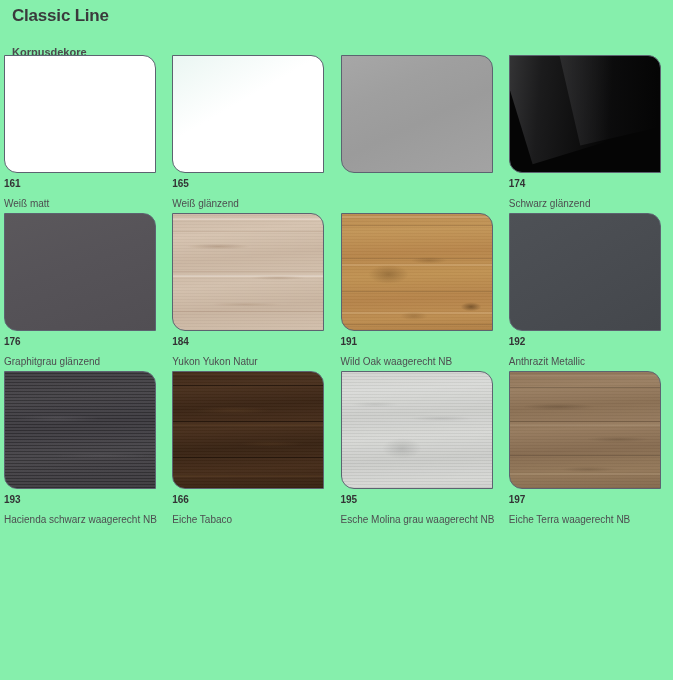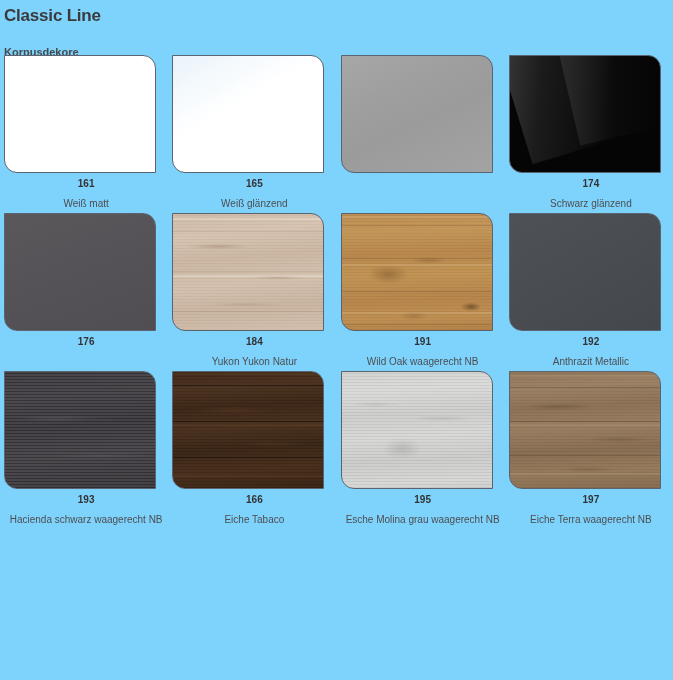--- a/index.html
+++ b/index.html
@@ -9,21 +9,22 @@
     height: 680px;
     background: #ffffff;
     font-family: "Liberation Sans", sans-serif;
     overflow: hidden;
   }
 
   #page {
     position: relative;
     width: 673px;
     height: 680px;
-    background: #7dd3fc;
+    background: #86efac;
+    padding-left: 8px;
   }
 
   
   .header { padding: 6px 0 0 4px; }
 
   .page-title {
     font-size: 17px;
     font-weight: bold;
     color: #3a3a3c;
     letter-spacing: -0.2px;
@@ -46,21 +47,20 @@
     width: 673px;
     display: flex;
     flex-wrap: wrap;
   }
 
   .swatch-cell {
     width: 168.25px;
     height: 158px;
     padding: 0 0 0 4px;
     position: relative;
-    text-align: center;
   }
 
   .swatch-tile {
     width: 152px;
     height: 118px;
     border-radius: 0 13px 0 13px;
     border: 1px solid #5c6370;
     position: relative;
     overflow: hidden;
     background: #ffffff;
@@ -297,20 +297,21 @@
         </div>
         <div class="swatch-caption">
           <div class="swatch-code">174</div>
           <div class="swatch-name">Schwarz glänzend</div>
         </div>
       </div>
       <div class="swatch-cell">
         <div class="swatch-tile dec-176"></div>
         <div class="swatch-caption">
           <div class="swatch-code">176</div>
+          <div class="swatch-name">Graphitgrau glänzend</div>
         </div>
       </div>
       <div class="swatch-cell">
         <div class="swatch-tile dec-184">
           <div class="wood">
             <div class="planks"></div>
             <div class="fine"></div>
             <div class="knots"></div>
           </div>
         </div>

